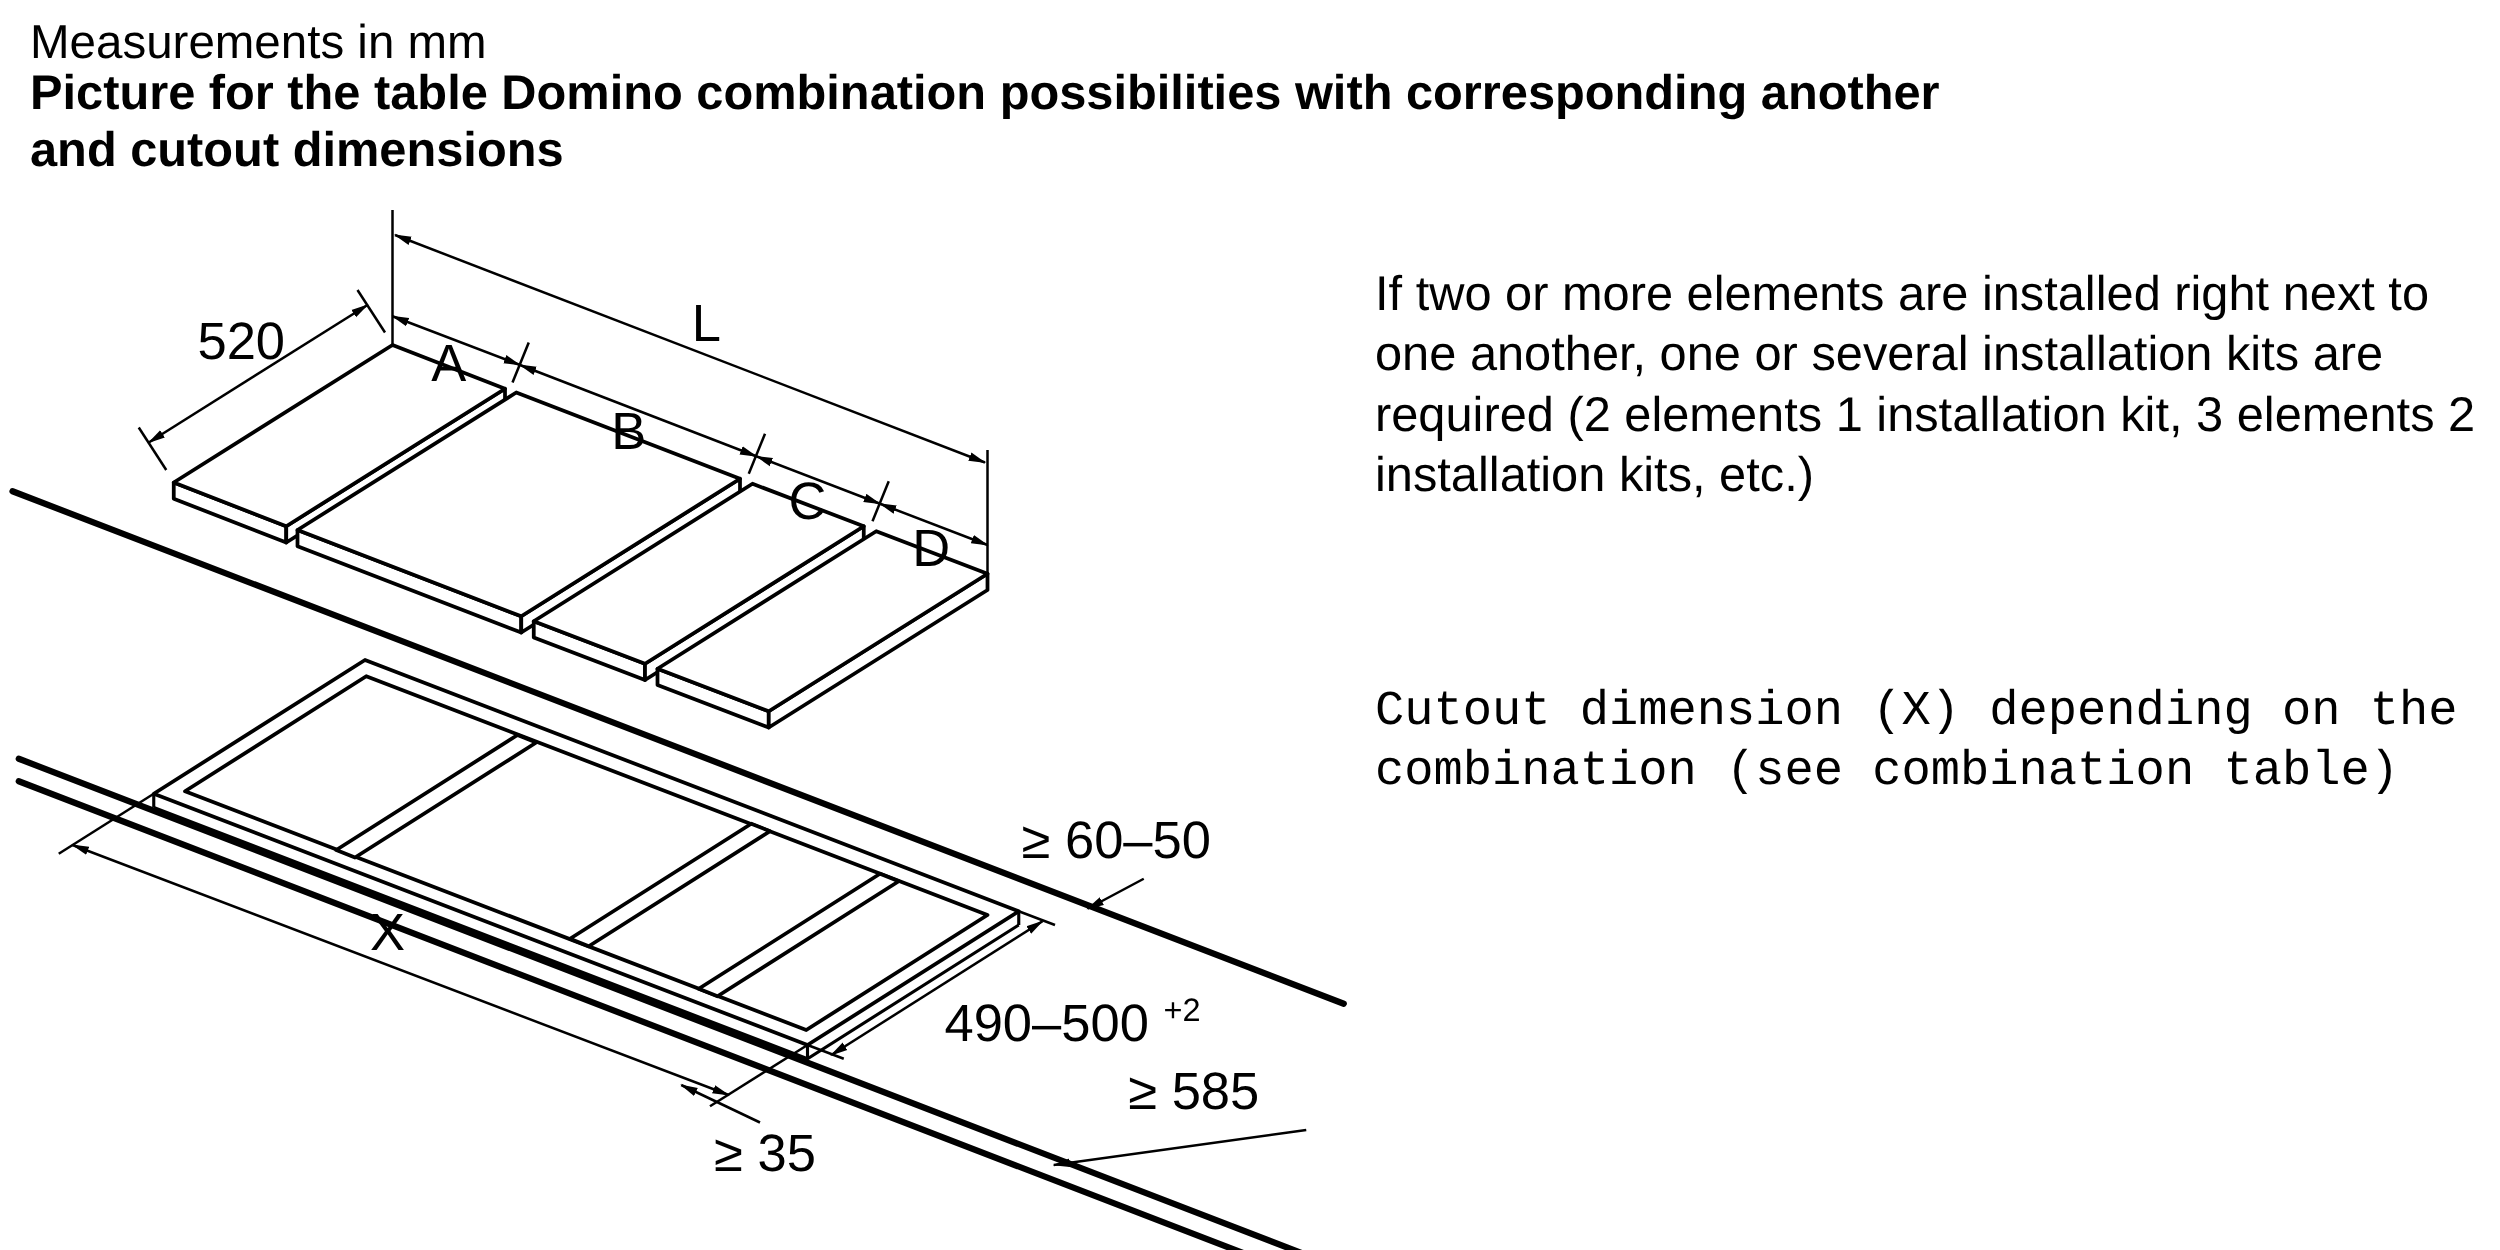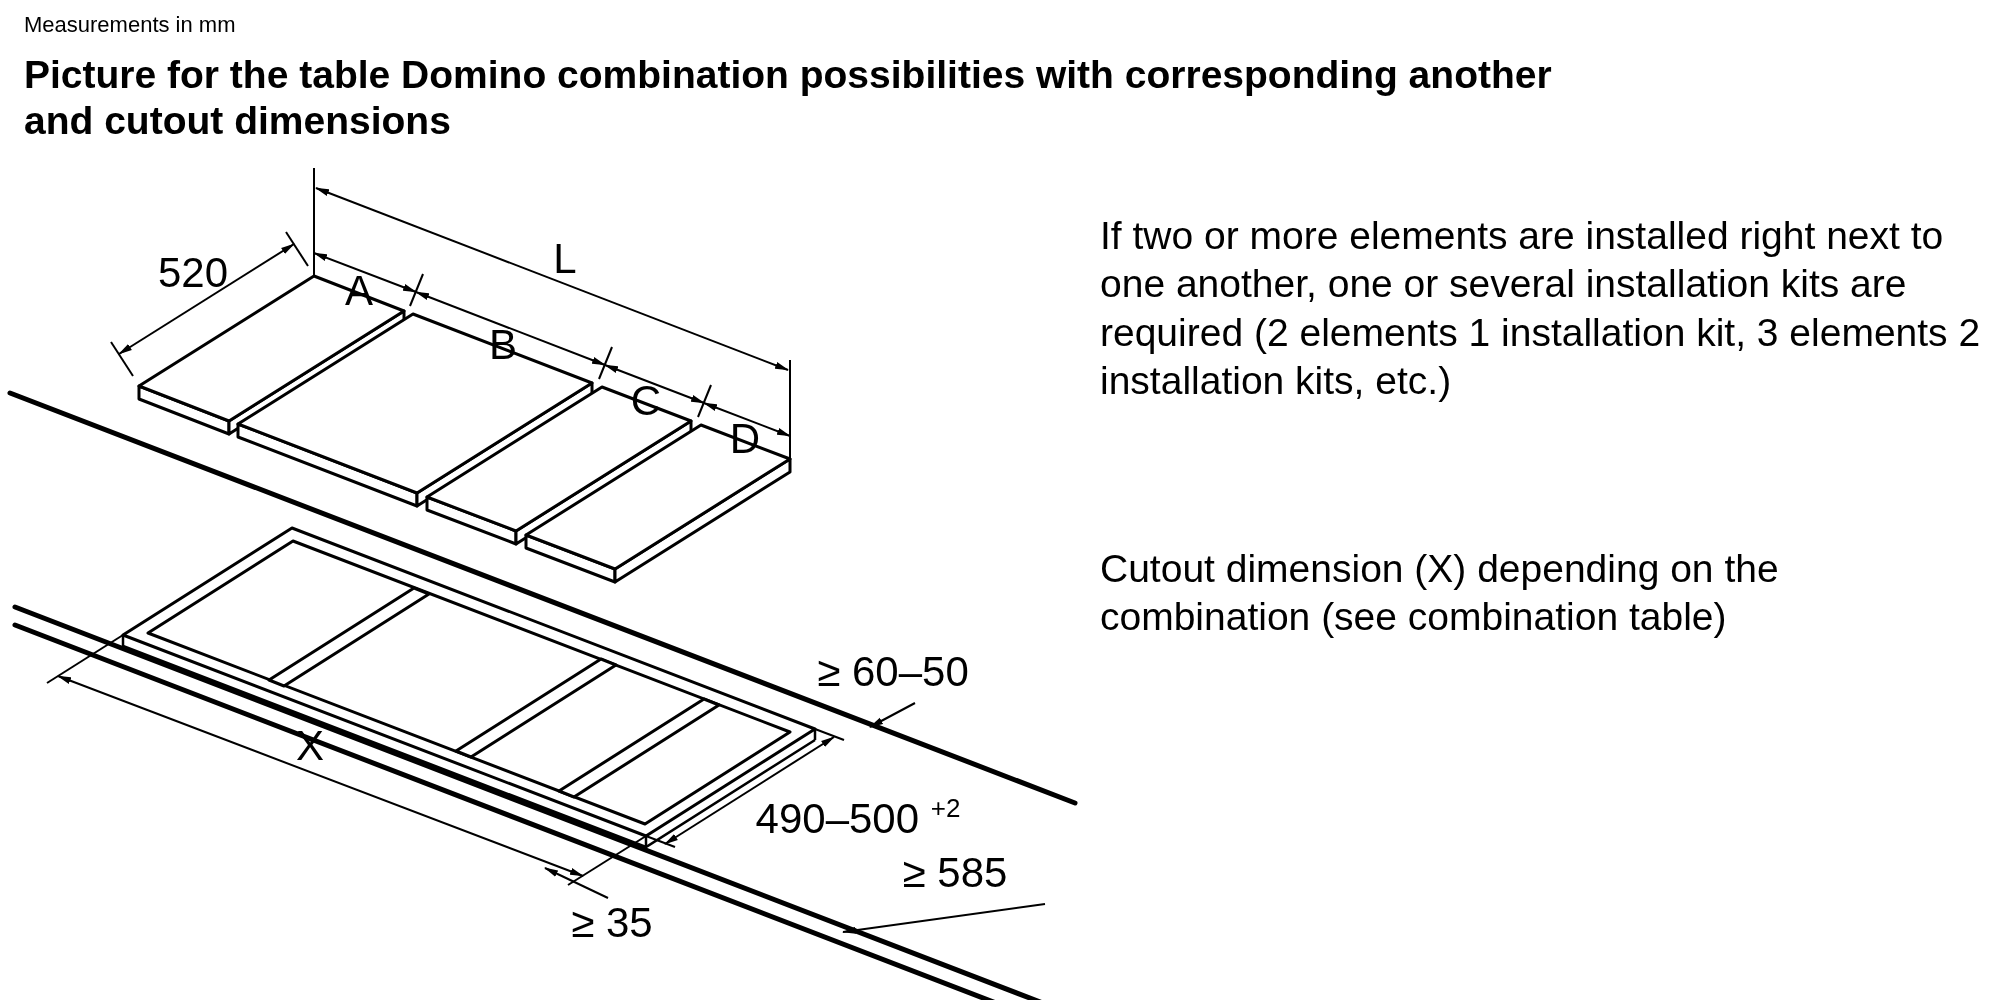--- a/index.html
+++ b/index.html
@@ -1,30 +1,30 @@
 <!DOCTYPE html>
 <html><head>
 <meta charset="utf-8">
 <style>
   html,body{margin:0;padding:0;background:#fff;}
   .page{
     position:relative;width:2000px;height:1000px;background:#ffffff;
     color:#000;font-family:"Liberation Sans", sans-serif;overflow:hidden;
   }
   .note{
-    position:absolute;left:24px;top:12px;font-size:22px;line-height:1.2;
+    position:absolute;left:24px;top:12px;font-size:38px;line-height:1.2;
   }
   .title{
     position:absolute;left:24px;top:52px;width:1540px;
     font-size:39px;font-weight:bold;line-height:1.18;margin:0;
   }
   .side-text{position:absolute;left:1100px;top:0;width:890px;}
   .side-text p{margin:0;font-size:39px;line-height:1.24;position:absolute;left:0;width:890px;}
   .side-text .p1{top:212px;}
-  .side-text .p2{top:545px;}
+  .side-text .p2{top:545px;font-family:Liberation Mono, monospace;}
   svg.diagram{position:absolute;left:0;top:0;}
   svg .draw{fill:#ffffff;stroke:#000;stroke-width:3;stroke-linejoin:round;}
   svg .edge{stroke:#000;stroke-width:5;fill:none;stroke-linecap:round;}
   svg .dim{stroke:#000;stroke-width:2;fill:none;}
   svg .ext{stroke:#000;stroke-width:2;fill:none;}
   svg .depth{stroke:#000;stroke-width:2.5;fill:none;}
   svg text{font-family:"Liberation Sans", sans-serif;font-size:42px;fill:#000;}
   svg text .sup{font-size:26px;}
 </style>
 </head>

